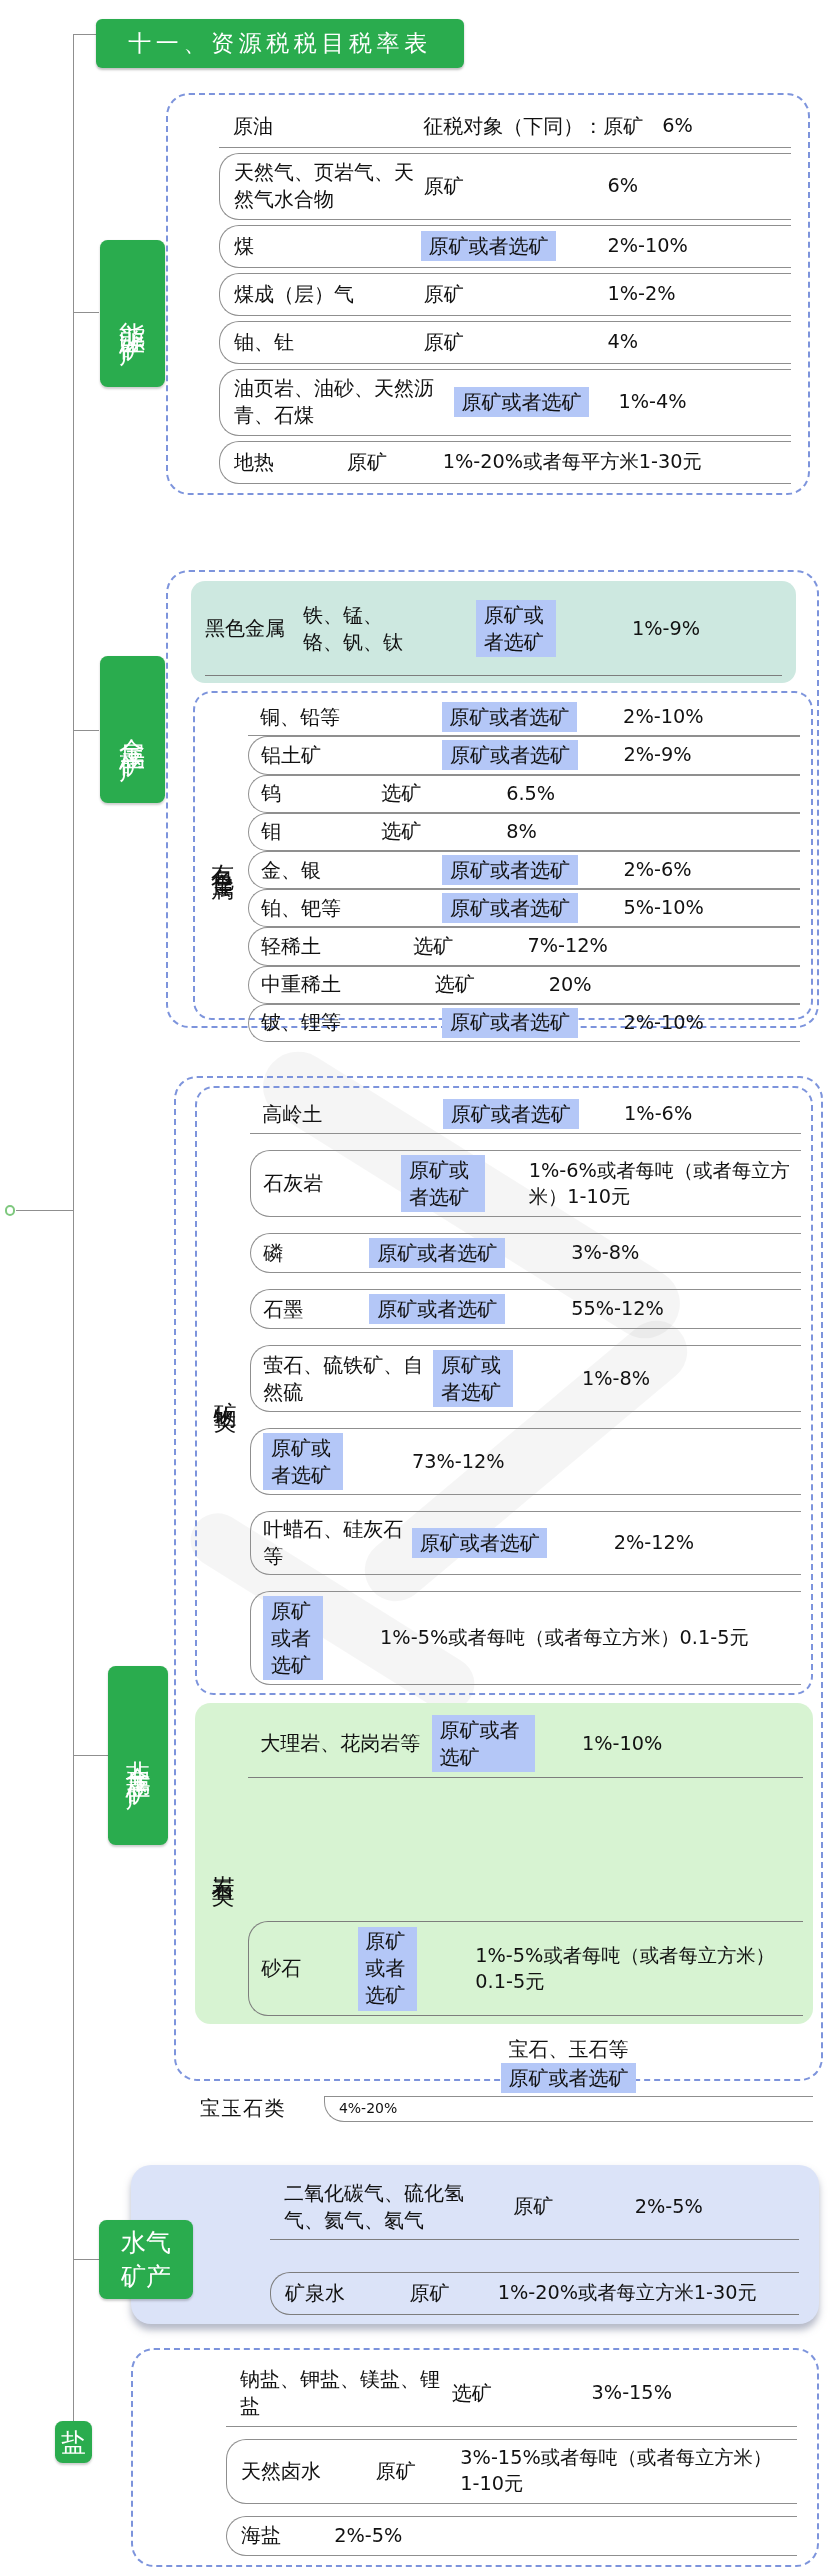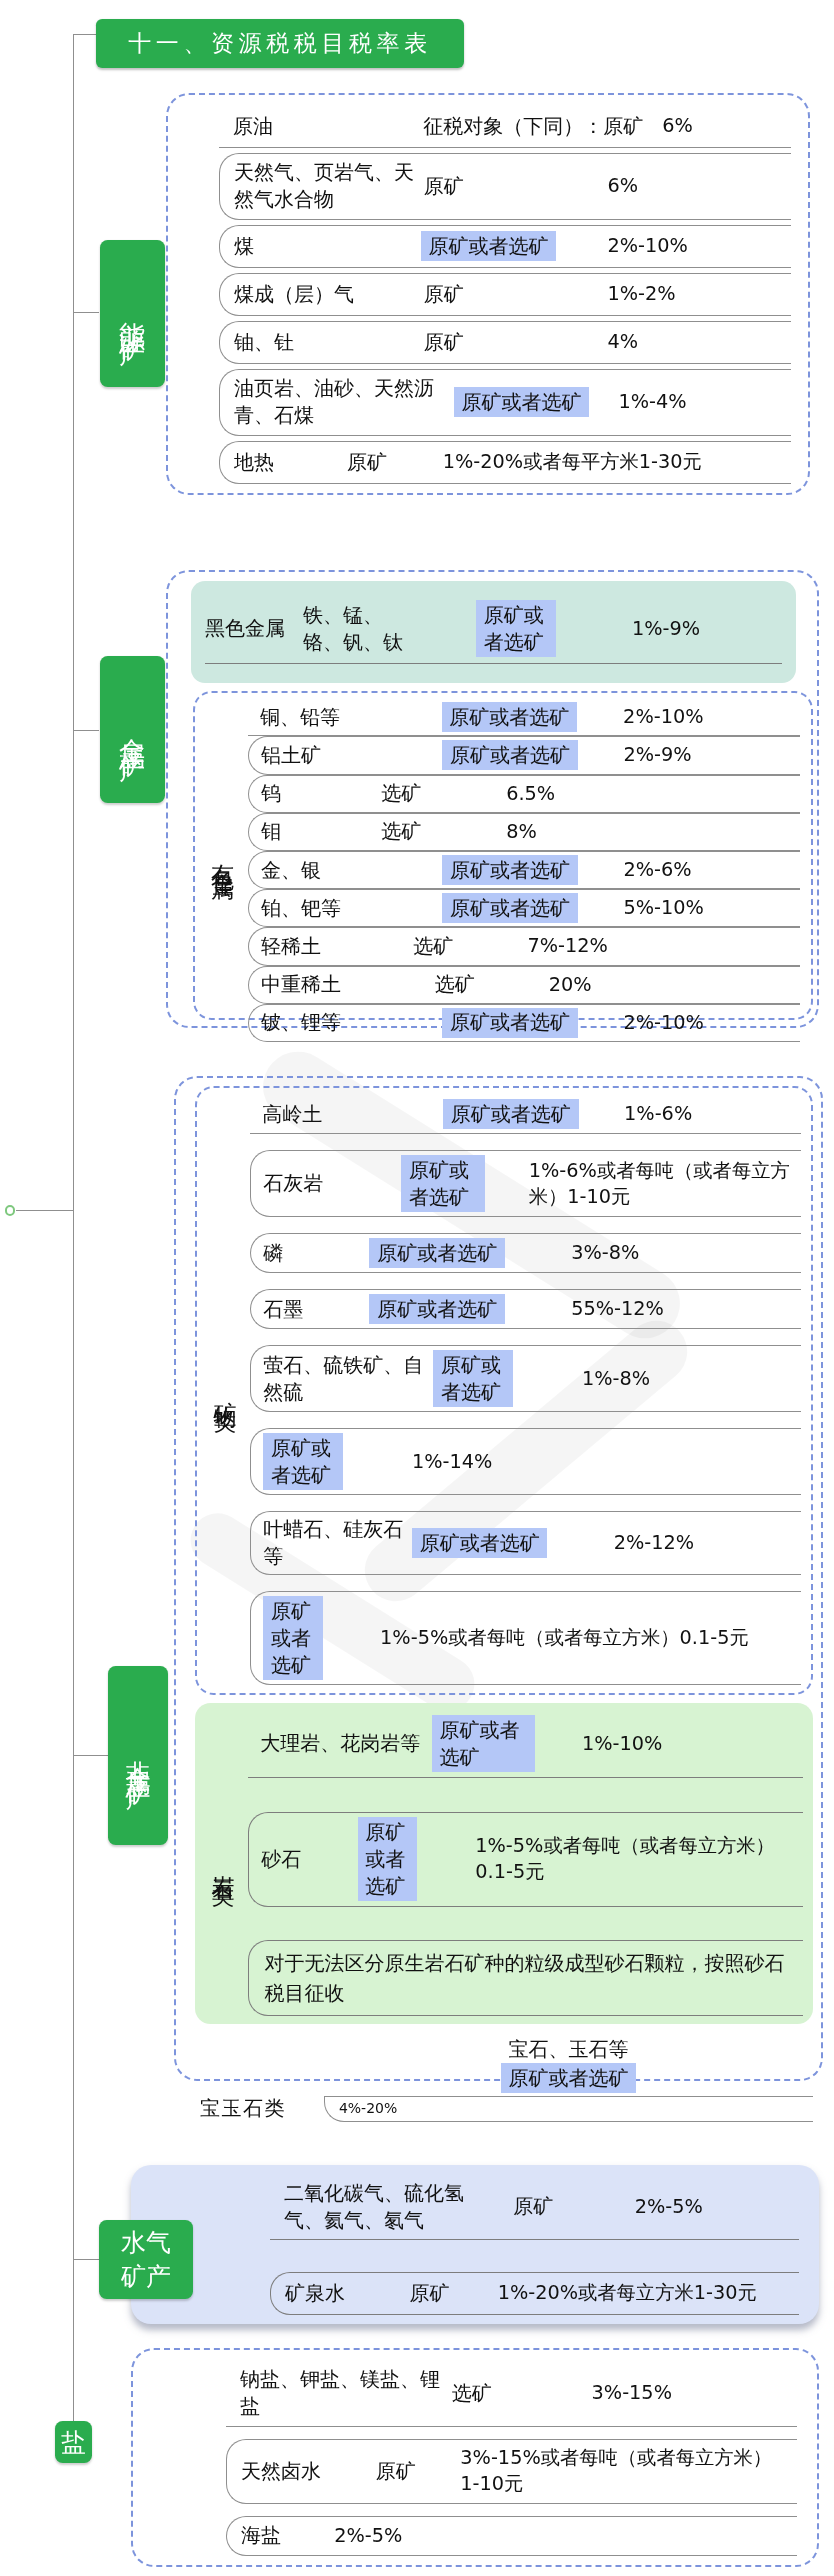--- a/index.html
+++ b/index.html
@@ -42,21 +42,21 @@
   .hl{background:#b4c7f7;padding:1.5px 7.7px;}
   .plain{padding:1.5px 3.1px;}
 
   .vlabel{writing-mode:vertical-rl;text-orientation:upright;letter-spacing:4.6px;font-size:23px;
           display:flex;align-items:center;justify-content:center;width:48px;flex:0 0 48px;}
 
   .flexrow{display:flex;height:100%;box-sizing:border-box;}
   .flexrow .grow{flex:1;display:flex;flex-direction:column;justify-content:space-between;}
 
   
-  .blackblock{display:flex;align-items:center;padding:7.7px 14px;box-sizing:border-box;}
+  .blackblock{display:flex;padding:7.7px 14px;box-sizing:border-box;}
   .blackblock .inner{display:flex;align-items:center;width:100%;border-bottom:1.2px solid #7d7d7d;padding-bottom:6.2px;font-size:20px;line-height:1.35;}
   .bb-label{flex:0 0 17%;}
   .bb-label span{display:inline-block;width:4.6em;}
   .bb-min{flex:0 0 30%;}
   .bb-min span{display:inline-block;width:5.4em;}
   .bb-obj{flex:0 0 27%;}
   .bb-obj .hl{display:inline-block;width:3.2em;}
   .bb-rate{flex:1;font-family:"DejaVu Sans","Liberation Sans",sans-serif;font-size:19.3px;}
 
   
@@ -272,21 +272,21 @@
             <span class="c-name" style="flex:0 0 32%;">萤石、硫铁矿、自然硫</span>
             <span class="c-obj" style="flex:0 0 28%;">
                 <span class="hl" style="width:3.2em;">原矿或者选矿</span>
               </span>
             <span class="c-rate">1%-8%</span>
           </div>
           <div class="row boxed" style="padding:3.9px 6.2px 3.9px 12.4px;">
             <span class="c-obj" style="flex:0 0 28%;">
                 <span class="hl" style="width:3.2em;">原矿或者选矿</span>
               </span>
-            <span class="c-rate">1%-14%</span>
+            <span class="c-rate">73%-12%</span>
           </div>
           <div class="row boxed" style="padding:3.9px 6.2px 3.9px 12.4px;">
             <span class="c-name" style="flex:0 0 28%;">叶蜡石、硅灰石等</span>
             <span class="c-obj" style="flex:0 0 38%;">
                 <span class="hl">原矿或者选矿</span>
               </span>
             <span class="c-rate">2%-12%</span>
           </div>
           <div class="row boxed" style="padding:3.9px 6.2px 3.9px 12.4px;">
             <span class="c-obj" style="flex:0 0 22%;">
@@ -309,21 +309,20 @@
               </span>
             <span class="c-rate">1%-10%</span>
           </div>
           <div class="row boxed" style="border-color:#7d7d7d;padding:4.6px 6.2px 4.6px 12.4px;">
             <span class="c-name" style="flex:0 0 18%;">砂石</span>
             <span class="c-obj" style="flex:0 0 22%;">
                 <span class="hl" style="width:2.2em;">原矿或者选矿</span>
               </span>
             <span class="c-rate">1%-5%或者每吨（或者每立方米）0.1-5元</span>
           </div>
-          <div class="note-row" style="border-color:#7d7d7d;">对于无法区分原生岩石矿种的粒级成型砂石颗粒，按照砂石税目征收</div>
         </div>
       </div>
     </div>
 
     <div class="gemrow" style="position:absolute;left:19.3px;top:955px;width:618px;">
       <span class="gem-label">宝玉石类</span>
       <div class="gem-content">
         <div class="gem-l1">
           <span class="gname">宝石、玉石等</span>
           <span class="hl">原矿或者选矿</span>

